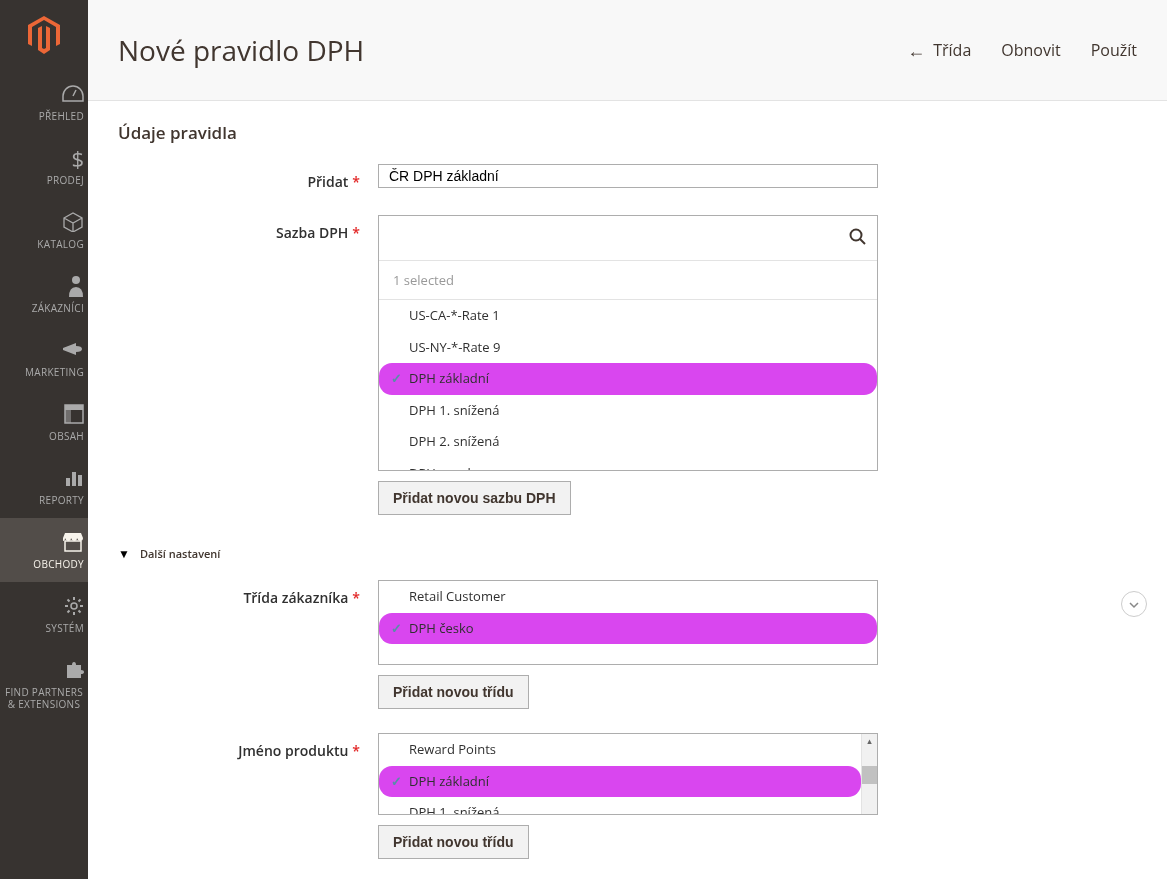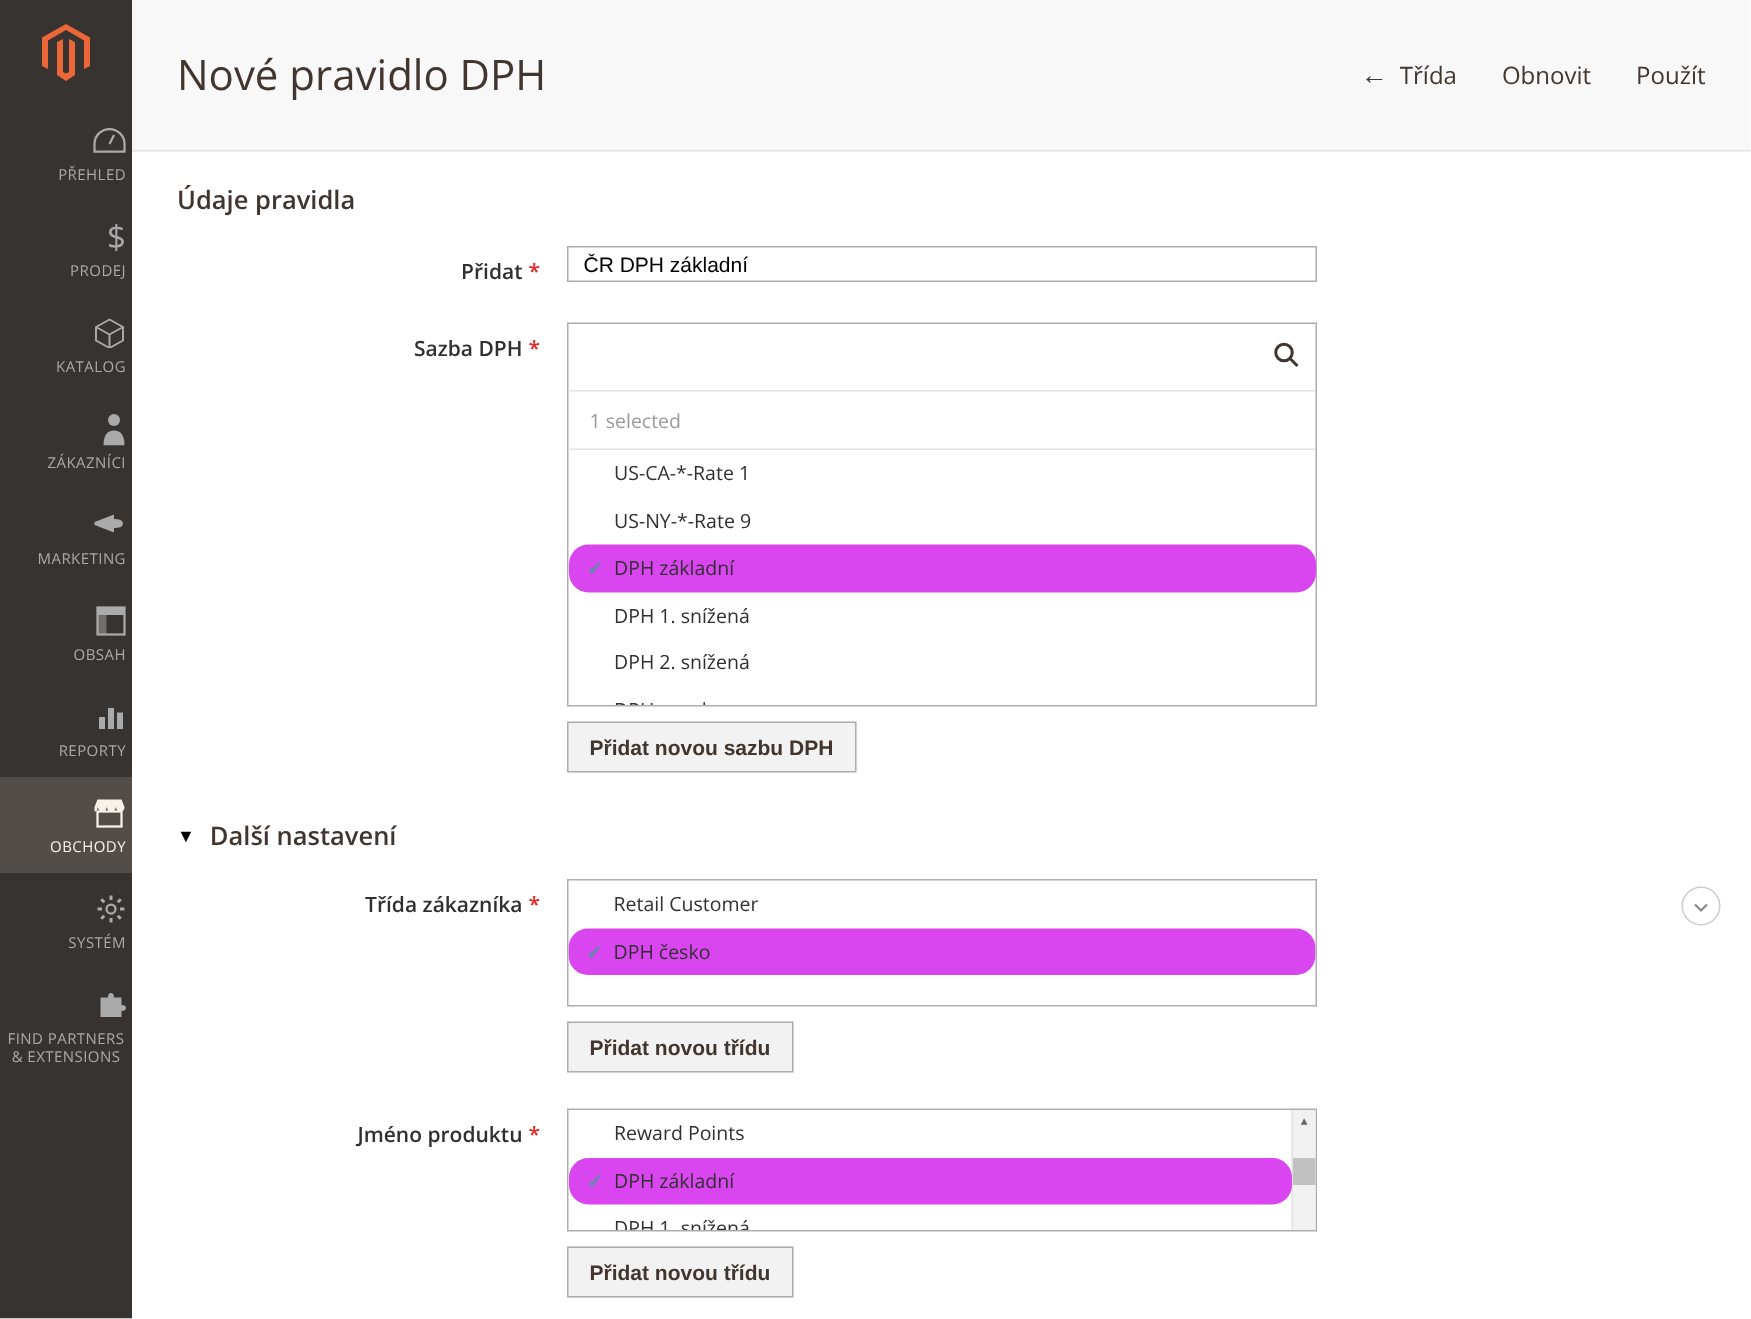--- a/index.html
+++ b/index.html
@@ -115,21 +115,21 @@
       align-items: center;
       gap: 10px;
       cursor: pointer;
       margin-bottom: 18px;
     }
     .collapsible-header .triangle {
       font-size: 12px;
       color: #000;
     }
     .collapsible-header .title {
-      font-size: 17px;
+      font-size: 11px;
       font-weight: 600;
       color: #41362f;
     }
     .form-row {
       display: flex;
       margin-bottom: 24px;
       align-items: flex-start;
     }
     .form-label {
       width: 260px;

